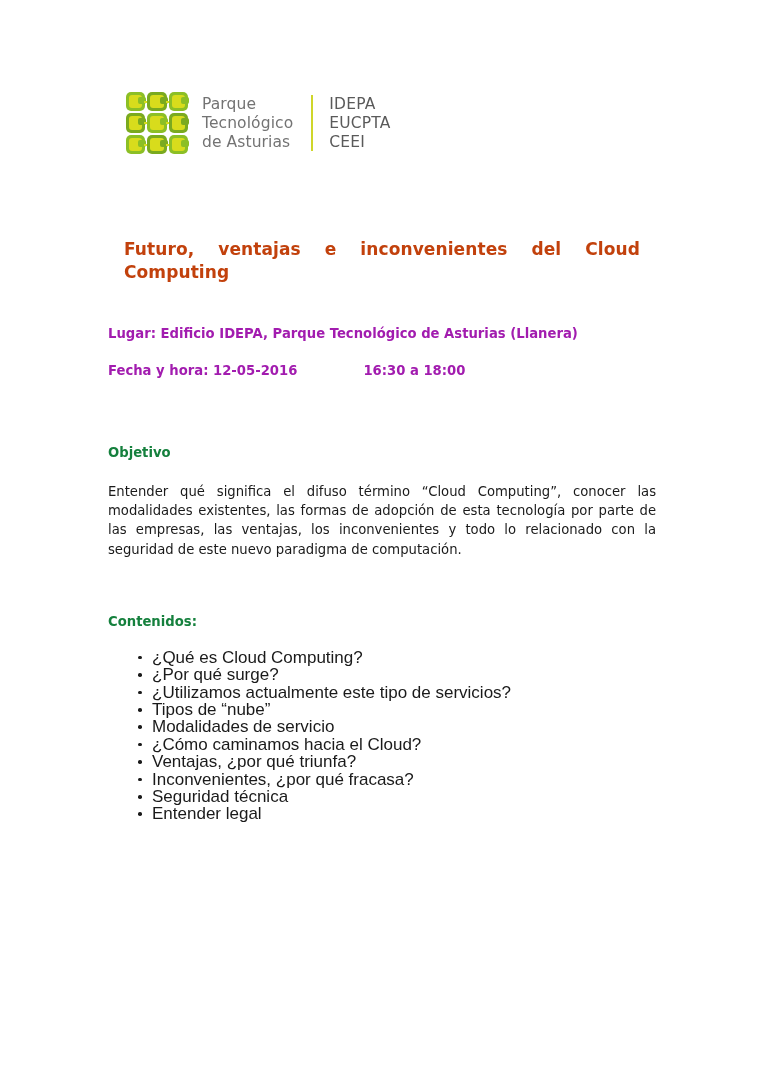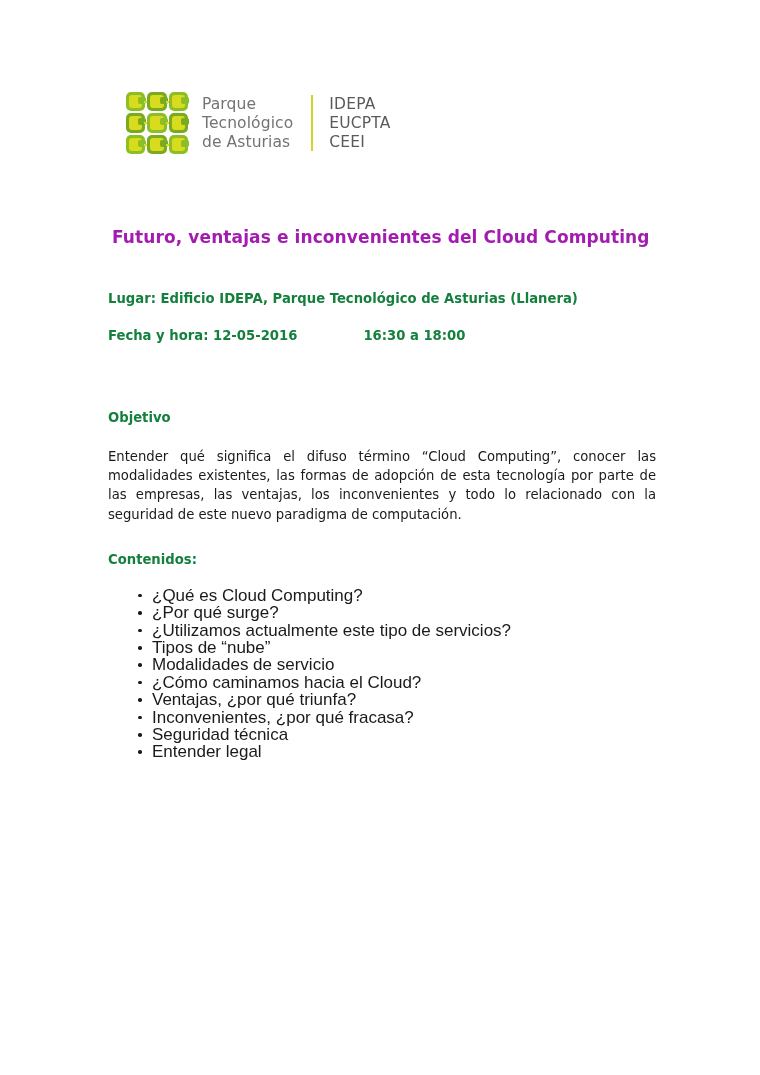--- a/index.html
+++ b/index.html
@@ -171,34 +171,34 @@
     left: 108px;
     top: 222px;
     width: 548px;
   }
 
   .doc-title {
     font-family: "DejaVu Sans", sans-serif;
     font-weight: bold;
     font-size: 17px;
     line-height: 23px;
-    color: #a21caf;
+    color: #c2410c;
     text-align: justify;
     text-align-last: left;
-    margin: 4px;
+    margin: 16px;
     letter-spacing: 0.1px;
   }
 
   .meta-block { margin-top: 41px; }
   .meta-line {
     font-family: "DejaVu Sans", sans-serif;
     font-weight: bold;
     font-size: 13.2px;
     line-height: 18px;
-    color: #15803d;
+    color: #a21caf;
     margin: 0;
     white-space: nowrap;
   }
   .meta-line + .meta-line { margin-top: 19px; }
   .meta-gap { display: inline-block; width: 66px; }
 
   .section { margin-top: 64px; }
   .section-heading {
     font-family: "DejaVu Sans", sans-serif;
     font-weight: bold;
@@ -210,21 +210,21 @@
   .section-body {
     font-family: "DejaVu Sans", sans-serif;
     font-size: 13.2px;
     line-height: 19.2px;
     color: #1a1a1a;
     text-align: justify;
     text-align-last: left;
     margin: 20px 0 0 0;
   }
 
-  .section-contenidos { margin-top: 27px; }
+  .section-contenidos { margin-top: 54px; }
 
   .bullet-list {
     margin: 18px 0 0 0;
     padding: 0;
     list-style: none;
   }
   .bullet-item {
     font-family: Liberation Sans, sans-serif;
     font-size: 17px;
     line-height: 17.4px;

